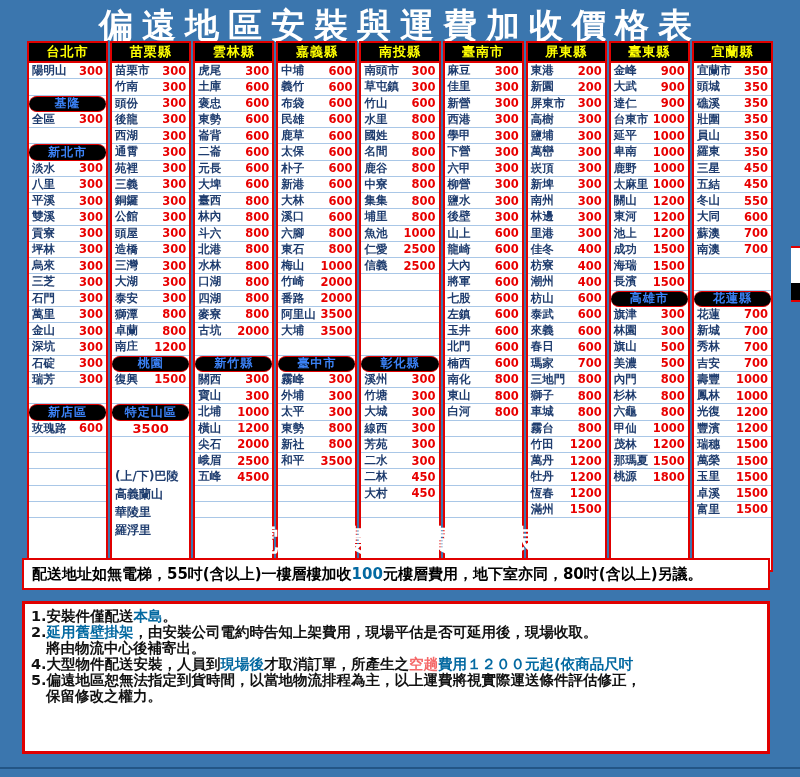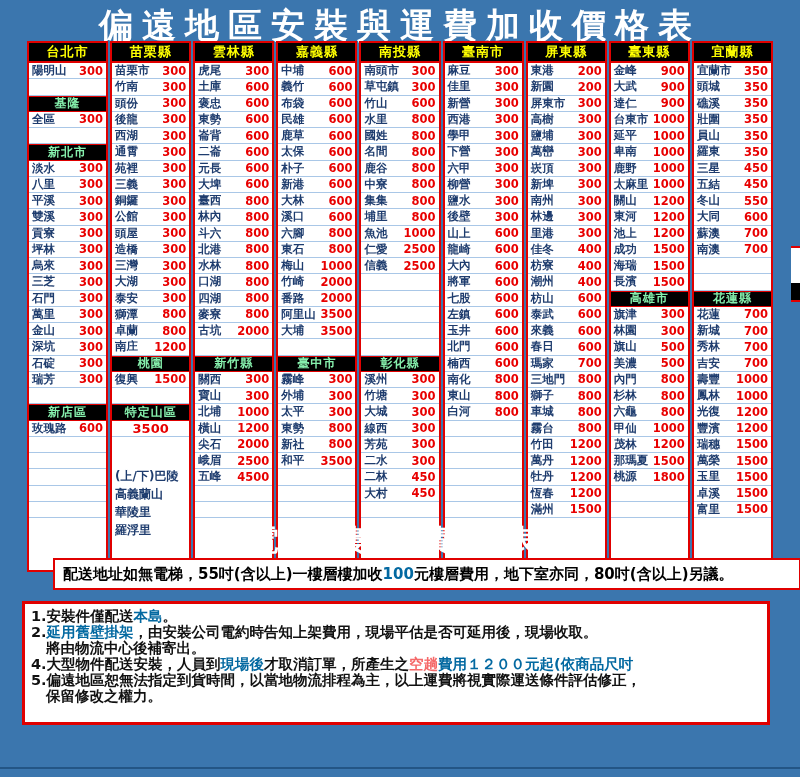--- a/index.html
+++ b/index.html
@@ -29,47 +29,47 @@
   }
   .cell{
     height:16.25px;flex:0 0 16.25px;box-sizing:border-box;
     display:flex;align-items:center;justify-content:space-between;
     padding:0 3px;border-bottom:1px solid #a9c7e7;
     font-weight:bold;font-size:11.5px;overflow:hidden;white-space:nowrap;
   }
   .cell .nm{color:#1e3c6e;}
   .cell .pr{color:#e80000;}
   .subheader{
-    height:16.25px;flex:0 0 16.25px;background:#000000;color:#86efac;
+    height:16.25px;flex:0 0 16.25px;background:#000000;color:#3b82f6;
     display:flex;align-items:center;justify-content:center;
     font-size:12px;font-weight:bold;box-sizing:border-box;
-    border-top:1px solid #e00000;border-bottom:1px solid #e00000;letter-spacing:1px;
+    border-top:1px solid #e00000;border-bottom:1px solid #e00000;letter-spacing:1px;border-radius:8px;
   }
   .centercell{justify-content:center;color:#e80000;font-size:13px;}
   .tallcell{
     flex:1 1 auto;height:auto;display:flex;flex-direction:column;
     align-items:flex-start;justify-content:center;
     color:#1e3c6e;font-weight:bold;font-size:12px;line-height:1.5;text-align:center;
     border-bottom:none;
   }
   .blank{}
   
   .title2{
     position:absolute;top:521px;left:0;width:100%;text-align:center;
     color:#ffffff;font-size:29px;font-weight:bold;letter-spacing:14px;white-space:nowrap;
   }
   #floorBox{
     position:absolute;left:22px;top:558px;width:748px;height:32px;
     background:#ffffff;border:2px solid #e00000;box-sizing:border-box;
     display:flex;align-items:center;padding-left:8px;
-    font-size:15px;font-weight:bold;color:#000000;white-space:nowrap;margin-left:31px;
+    font-size:15px;font-weight:bold;color:#000000;white-space:nowrap;
   }
   
   #notesBox{
-    position:absolute;left:22px;top:601px;width:748px;height:124px;
+    position:absolute;left:22px;top:601px;width:748px;height:153px;
     background:#ffffff;border:3px solid #e00000;box-sizing:border-box;
     padding:4px 6px;color:#111111;font-size:14.5px;font-weight:bold;
   }
   .note-line{height:16px;line-height:16px;white-space:nowrap;overflow:hidden;}
   .note-line.cont{padding-left:15px;}
   .red{color:#0369a1;}
   .redlight{color:#f56a6a;}
   
   .frag-white{position:absolute;left:791px;top:246px;width:9px;height:37px;background:#ffffff;border-top:2px solid #e00000;}
   .frag-black{position:absolute;left:791px;top:283px;width:9px;height:17px;background:#000000;}

